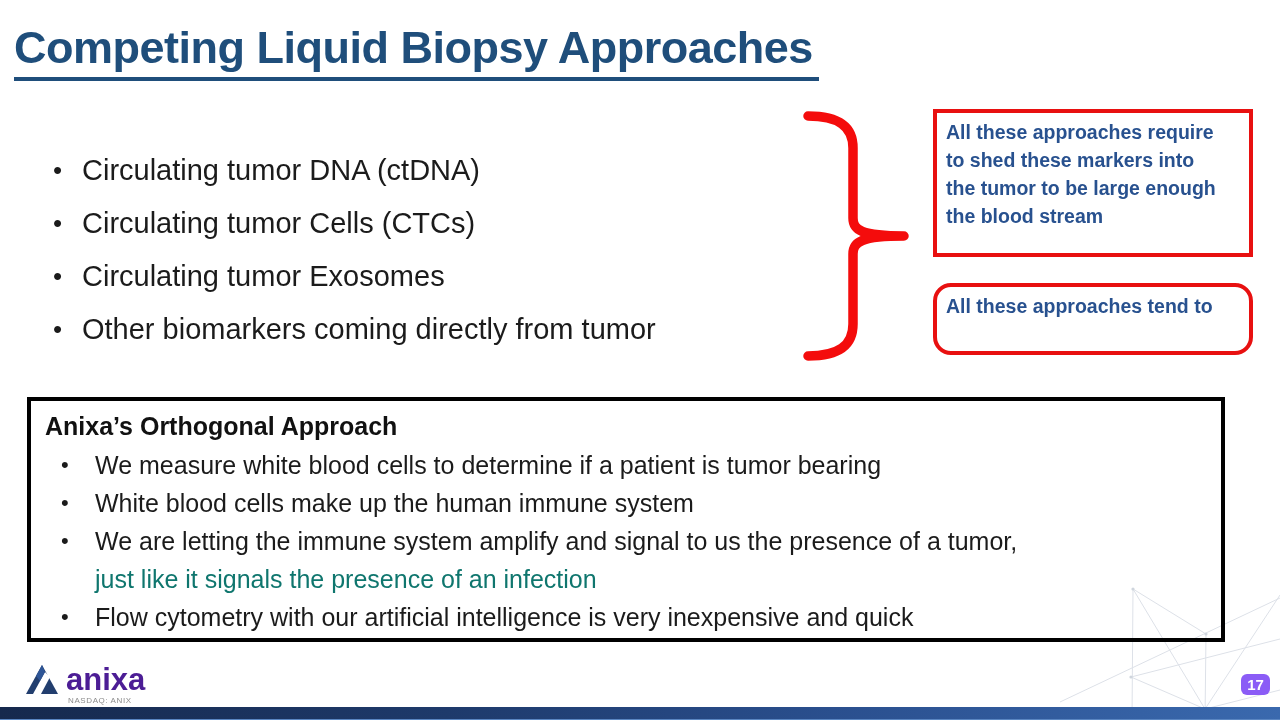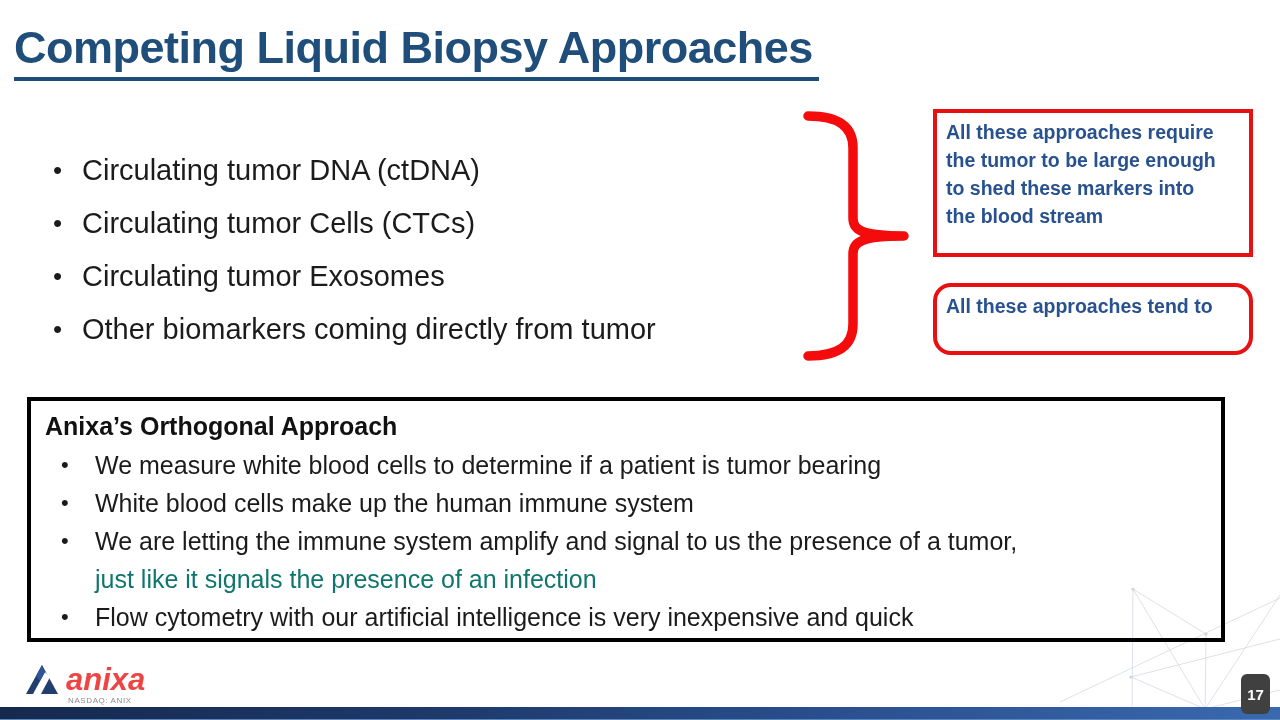--- a/index.html
+++ b/index.html
@@ -41,25 +41,25 @@
   .black-box .bb-title{font-size:25px;font-weight:bold;color:#111;line-height:40px;white-space:nowrap;}
   .black-box .bb-row{position:relative;padding-left:50px;font-size:25px;line-height:38px;color:#1b1b1b;white-space:nowrap;}
   .black-box .bb-row::before{content:"•";position:absolute;left:16px;top:0;font-size:22px;}
   .black-box .bb-cont{padding-left:50px;font-size:25px;line-height:38px;color:#0f766e;white-space:nowrap;}
   
   .decor{position:absolute;left:1040px;top:555px;z-index:0;}
   
   .logo{position:absolute;left:24px;top:664px;z-index:3;}
   .logo-row{display:flex;align-items:flex-end;}
   .logo-mark{margin-right:6px;}
-  .logo-name{font-size:31px;font-weight:bold;color:#ef4444;letter-spacing:0px;line-height:30px;font-style:italic;}
+  .logo-name{font-size:31px;font-weight:bold;color:#4c1d95;letter-spacing:0px;line-height:30px;}
   .logo-ticker{font-size:8px;color:#8C8C8C;letter-spacing:0.6px;margin-left:44px;margin-top:1px;}
   .page-badge{
-    position:absolute;left:1241px;top:674px;width:29px;height:40px;border-radius:6px;
-    background:#404040;color:#fff;font-size:15px;font-weight:bold;
+    position:absolute;left:1241px;top:674px;width:29px;height:21px;border-radius:6px;
+    background:#8b5cf6;color:#fff;font-size:15px;font-weight:bold;
     display:flex;align-items:center;justify-content:center;z-index:4;
   }
   .bottom-bar{
     position:absolute;left:0;bottom:0;width:1280px;height:13px;z-index:3;
     background:linear-gradient(95deg,#16294d 0%,#1e3a6b 35%,#2a4f8e 65%,#3a69ae 100%);
     border-bottom:1px solid #5a86c2;box-sizing:border-box;
   }
 </style>
 </head>
 <body>
@@ -95,22 +95,22 @@
     <div class="row">Circulating tumor Exosomes</div>
     <div class="row">Other biomarkers coming directly from tumor</div>
   </div>
 
   <svg class="brace" width="115" height="265" viewBox="0 0 115 265">
     <path d="M10 14 C40 14 55 24 55 46 L55 116 C55 128 63 134 106 134 C63 134 55 140 55 152 L55 222 C55 244 40 254 10 254" fill="none" stroke="#F40C0C" stroke-width="9.5" stroke-linecap="round" stroke-linejoin="round"></path>
   </svg>
 
   <div class="callout callout-size">
     <div class="line">All these approaches require</div>
+    <div class="line">to shed these markers into</div>
     <div class="line">the tumor to be large enough</div>
-    <div class="line">to shed these markers into</div>
     <div class="line">the blood stream</div>
   </div>
 
   <div class="callout callout-cost">
     <div class="line">All these approaches tend to</div>
   </div>
 
   <div class="black-box">
     <div class="bb-title">Anixa’s Orthogonal Approach</div>
     <div class="bb-row">We measure white blood cells to determine if a patient is tumor bearing</div>

